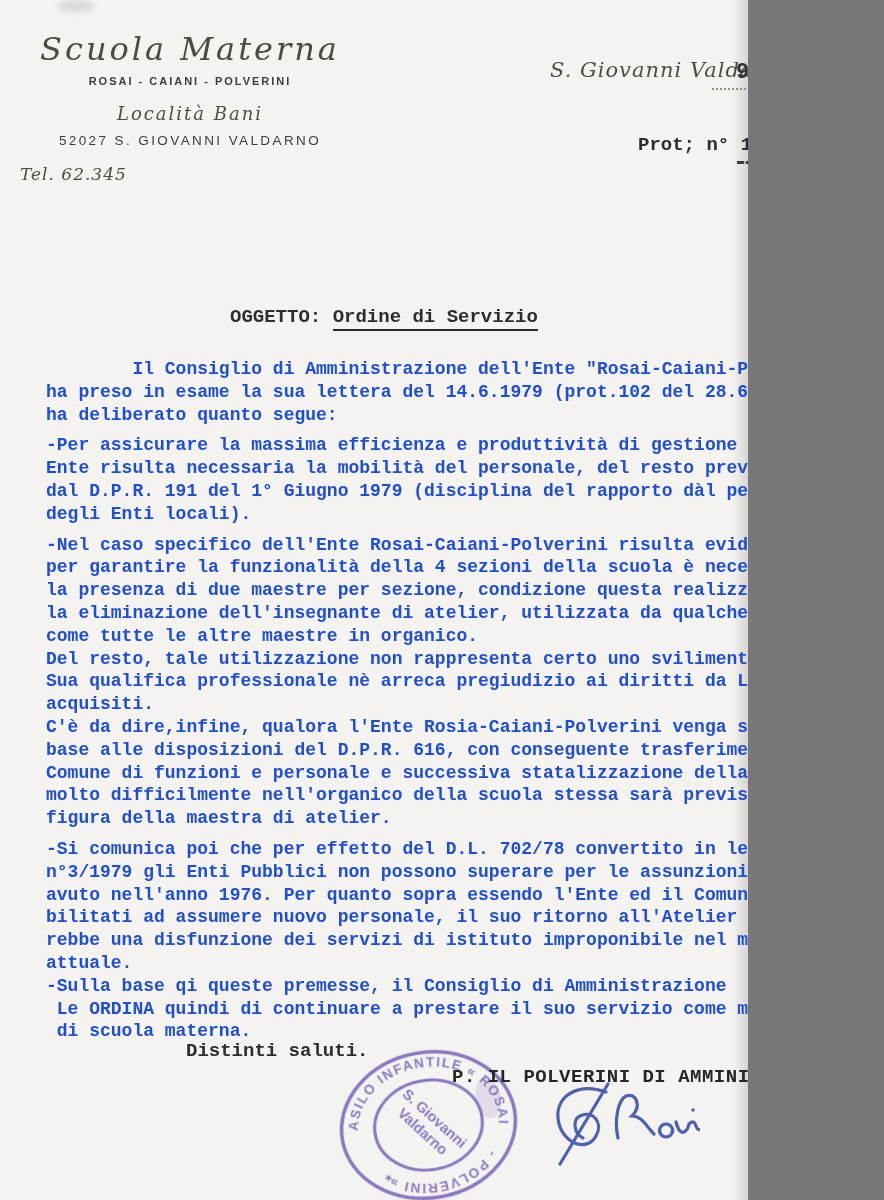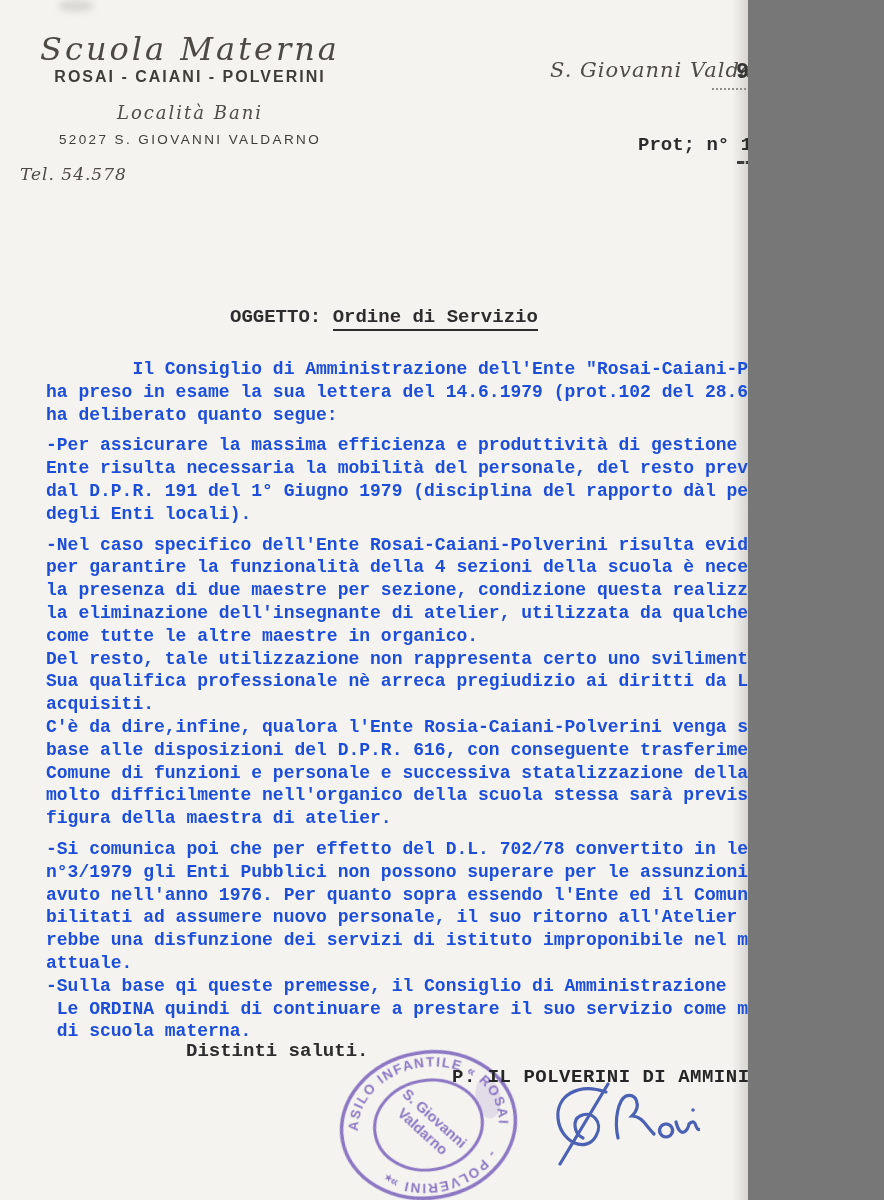--- a/index.html
+++ b/index.html
@@ -13,22 +13,22 @@
   }
   
   .edge-right{position:absolute;top:0;right:0;width:16px;height:100%;
     background:linear-gradient(90deg,rgba(0,0,0,0),rgba(110,108,100,0.22));}
   .smudge-tl{position:absolute;left:58px;top:0;width:36px;height:12px;border-radius:50%;
     background:#b9b7b2;opacity:.45;filter:blur(3px);}
   
   .letterhead{position:absolute;left:38px;top:30px;width:304px;text-align:center;color:#45423e;}
   .school-name{font-family:"DejaVu Serif",serif;font-style:italic;font-size:32px;
     letter-spacing:3px;color:#4d4a46;white-space:nowrap;}
-  .school-sub{font-family:"Liberation Sans",sans-serif;font-weight:bold;font-size:16px;
-    letter-spacing:2px;color:#3f3d3a;}
+  .school-sub{font-family:"Liberation Sans",sans-serif;font-weight:bold;font-size:11px;
+    letter-spacing:2px;margin-top:7px;color:#3f3d3a;}
   .school-loc{font-family:"DejaVu Serif",serif;font-style:italic;font-size:18px;
     letter-spacing:2px;margin-top:16px;color:#504d49;}
   .school-addr{font-family:"Liberation Sans",sans-serif;font-size:13.5px;letter-spacing:2.4px;
     margin-top:9px;color:#3f3d3a;white-space:nowrap;}
   .phone{position:absolute;left:20px;top:164px;font-family:"DejaVu Serif",serif;
     font-style:italic;font-size:17px;letter-spacing:1px;color:#4d4a46;}
   
   .place{position:absolute;left:550px;top:58px;font-family:"DejaVu Serif",serif;
     font-style:italic;font-size:21px;letter-spacing:1px;color:#504d49;white-space:nowrap;}
   .date-dots{position:absolute;left:712px;top:64px;width:158px;height:24px;
@@ -62,21 +62,21 @@
 
   <div class="edge-right"></div>
   <div class="smudge-tl"></div>
 
   <div class="letterhead">
     <div class="school-name">Scuola Materna</div>
     <div class="school-sub">ROSAI - CAIANI - POLVERINI</div>
     <div class="school-loc">Località Bani</div>
     <div class="school-addr">52027 S. GIOVANNI VALDARNO</div>
   </div>
-  <div class="phone">Tel. 54.578</div>
+  <div class="phone">Tel. 62.345</div>
 
   <div class="place">S. Giovanni Valdarno,</div>
   <div class="date-dots"></div>
   <div class="date-val">9.7.1979</div>
 
   <div class="prot"><span>Prot; n° </span><span>110</span></div>
   <div class="prot-underline"></div>
 
   <div class="subject"><span>OGGETTO: </span><span class="ul">Ordine di Servizio</span></div>
 

